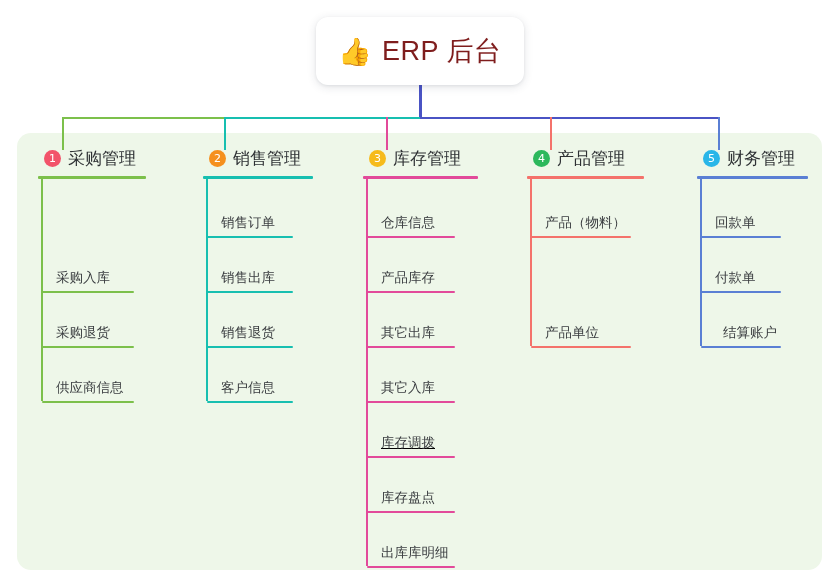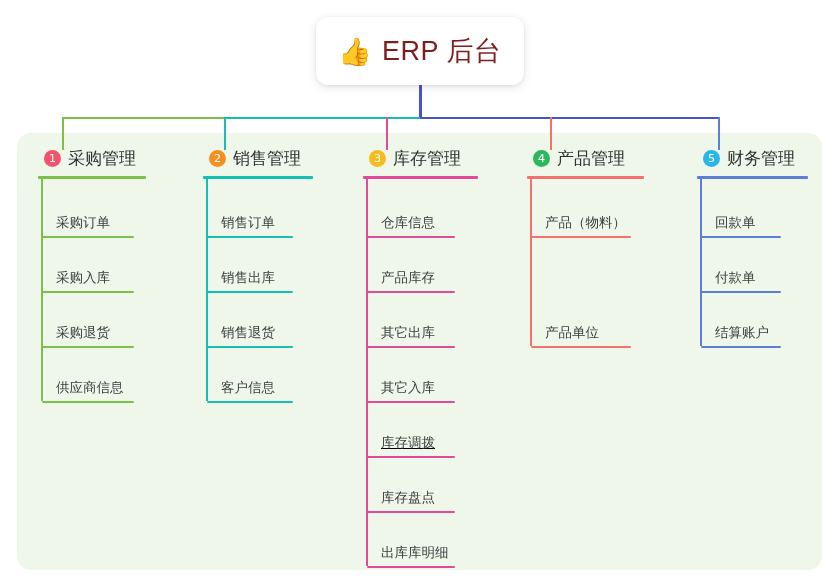--- a/index.html
+++ b/index.html
@@ -148,24 +148,20 @@
     <span class="root-title">ERP 后台</span>
   </div>
 
   <div id="columns">
       <div class="column" style="left: 38px;">
         <div class="col-head">
           <span class="badge" style="background: rgb(242, 83, 106);">1</span>
           <span class="col-title">采购管理</span>
         </div>
         <div class="head-rule" style="width: 108px; background: rgb(124, 192, 75);"></div>
-        <div class="leaf" style="top: 69px;">
-          <div class="leaf-label">采购订单</div>
-          <div class="leaf-rule" style="width: 92px; margin-left: 4px; background: rgb(124, 192, 75);"></div>
-        </div>
         <div class="leaf" style="top: 124px;">
           <div class="leaf-label">采购入库</div>
           <div class="leaf-rule" style="width: 92px; margin-left: 4px; background: rgb(124, 192, 75);"></div>
         </div>
         <div class="leaf" style="top: 179px;">
           <div class="leaf-label">采购退货</div>
           <div class="leaf-rule" style="width: 92px; margin-left: 4px; background: rgb(124, 192, 75);"></div>
         </div>
         <div class="leaf" style="top: 234px;">
           <div class="leaf-label">供应商信息</div>
@@ -252,19 +248,19 @@
         </div>
         <div class="head-rule" style="width: 111px; background: rgb(90, 127, 212);"></div>
         <div class="leaf" style="top: 69px;">
           <div class="leaf-label">回款单</div>
           <div class="leaf-rule" style="width: 80px; margin-left: 4px; background: rgb(90, 127, 212);"></div>
         </div>
         <div class="leaf" style="top: 124px;">
           <div class="leaf-label">付款单</div>
           <div class="leaf-rule" style="width: 80px; margin-left: 4px; background: rgb(90, 127, 212);"></div>
         </div>
-        <div class="leaf" style="top: 179px;">
+        <div class="leaf" style="top: 179px; text-align: right;">
           <div class="leaf-label">结算账户</div>
           <div class="leaf-rule" style="width: 80px; margin-left: 4px; background: rgb(90, 127, 212);"></div>
         </div>
       </div>
     </div>
 </div>
 
 </body></html>

